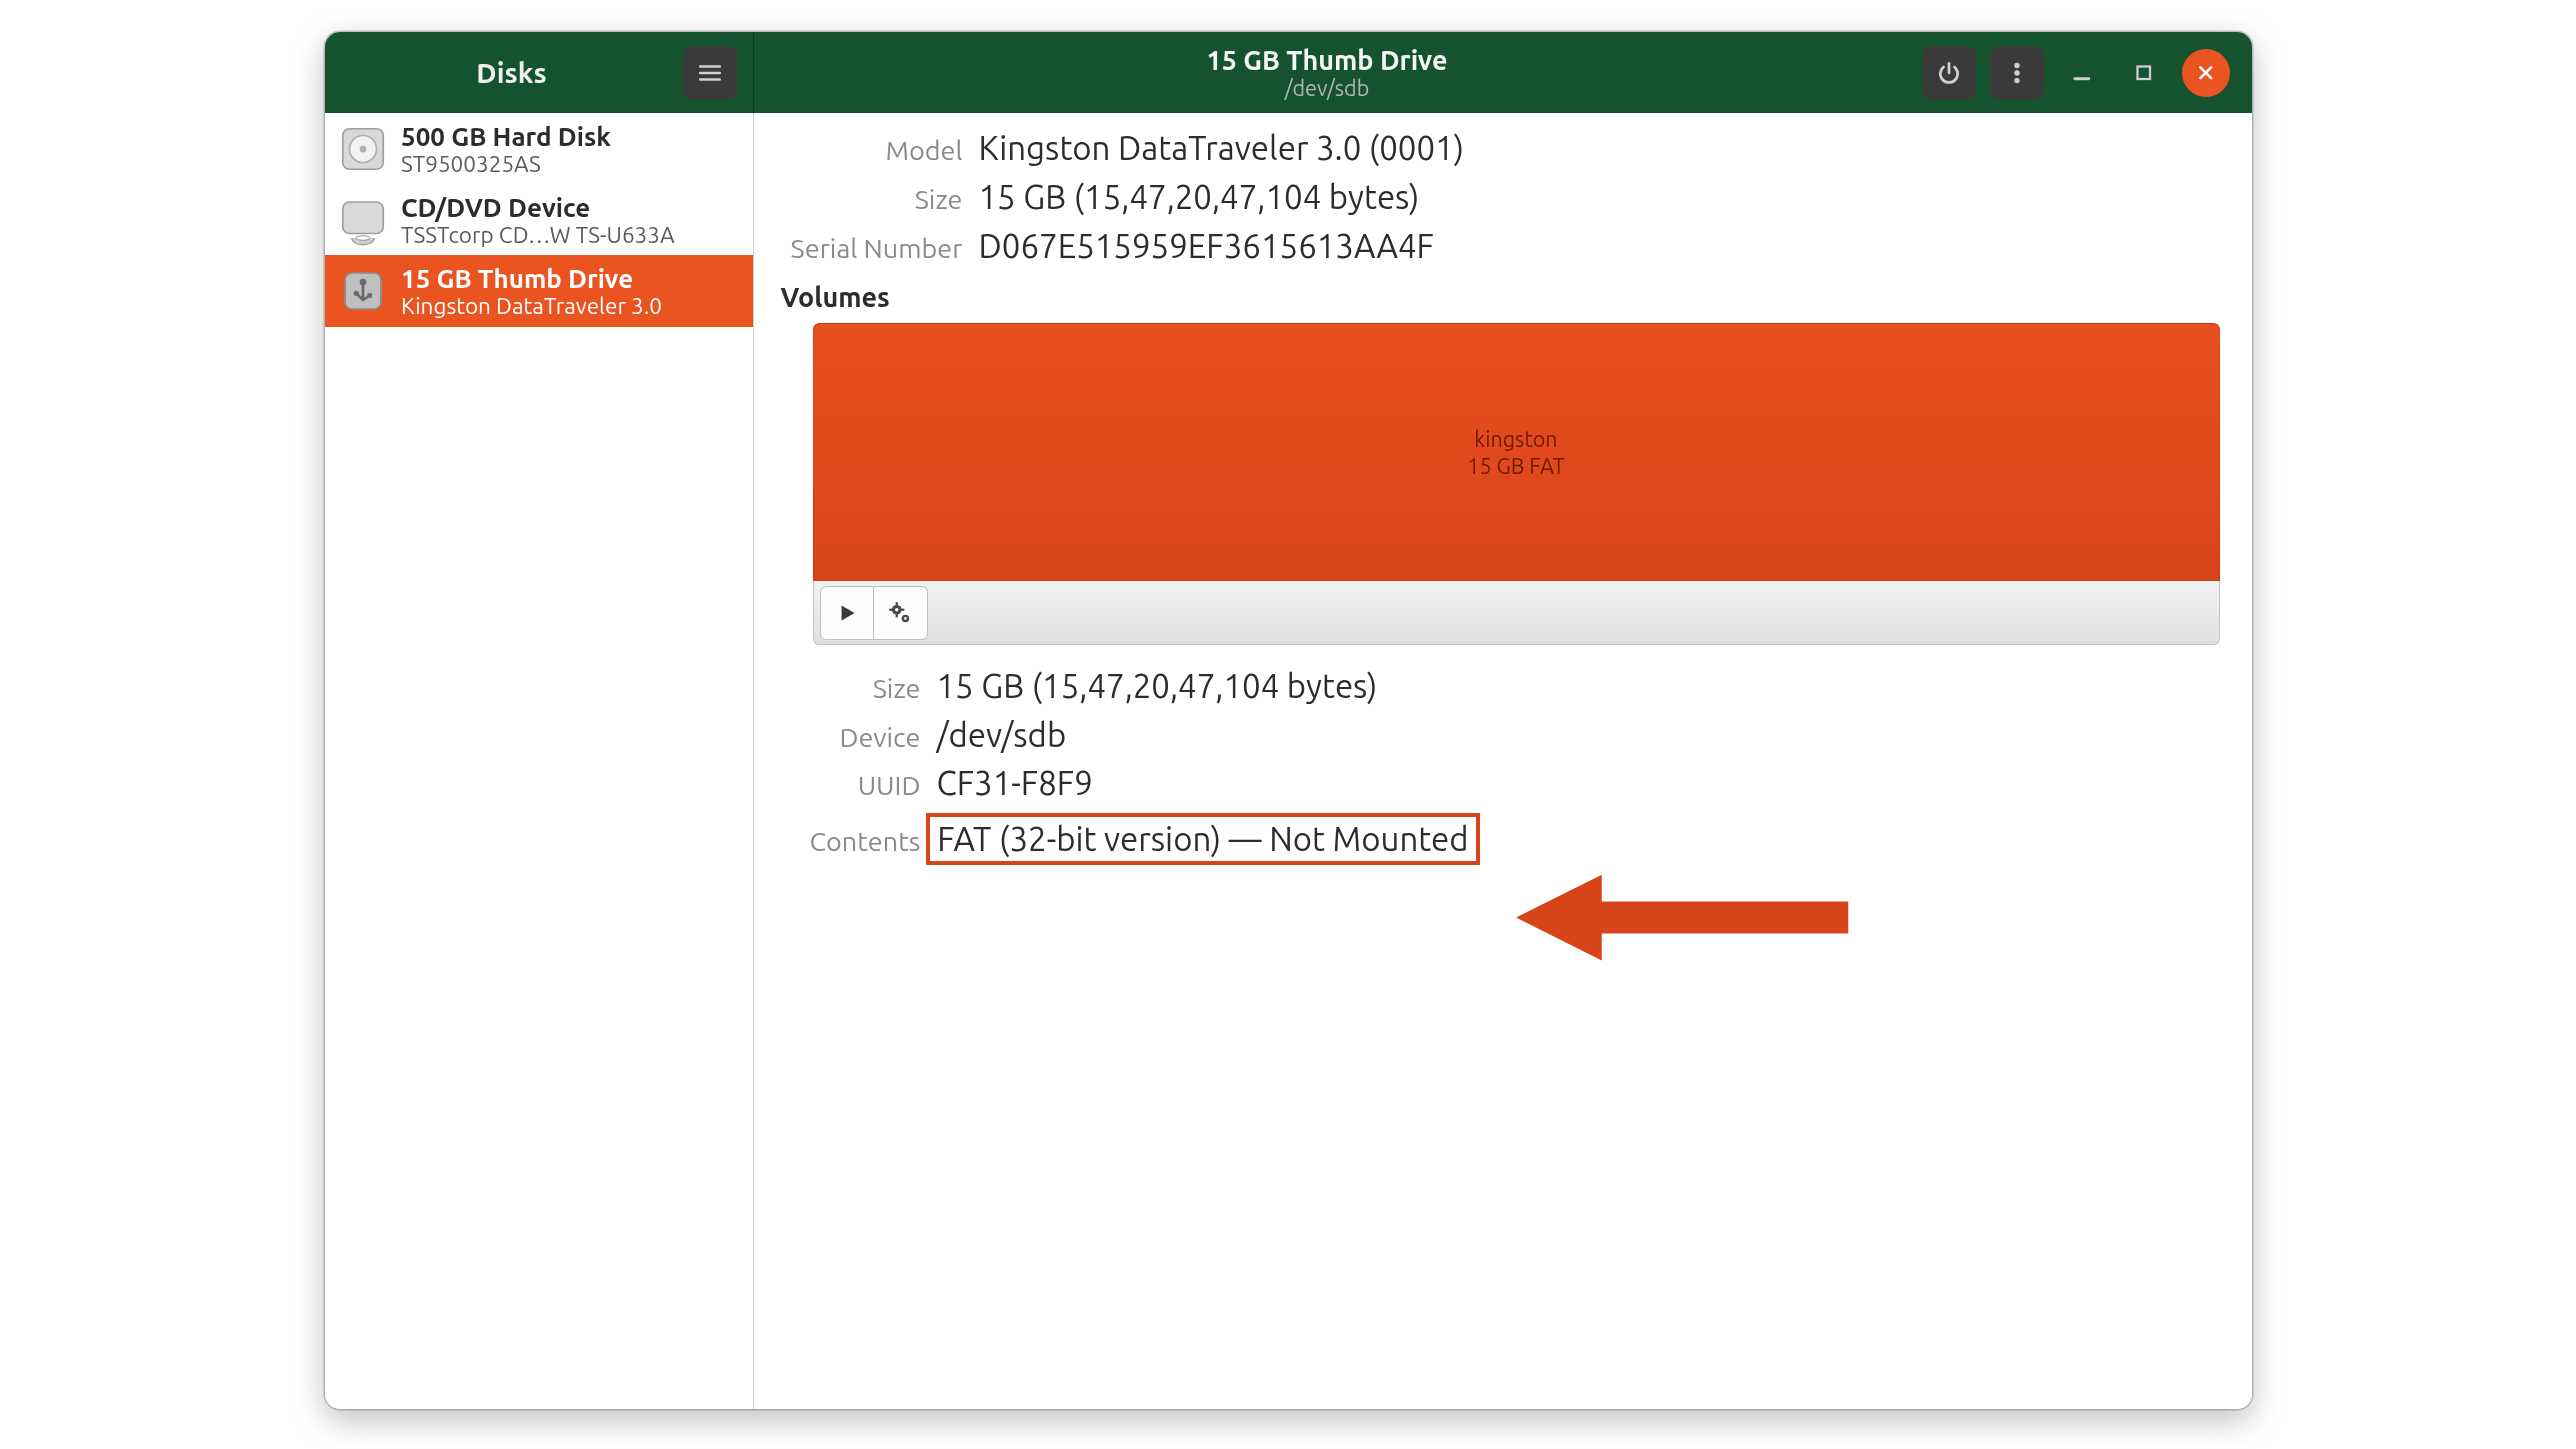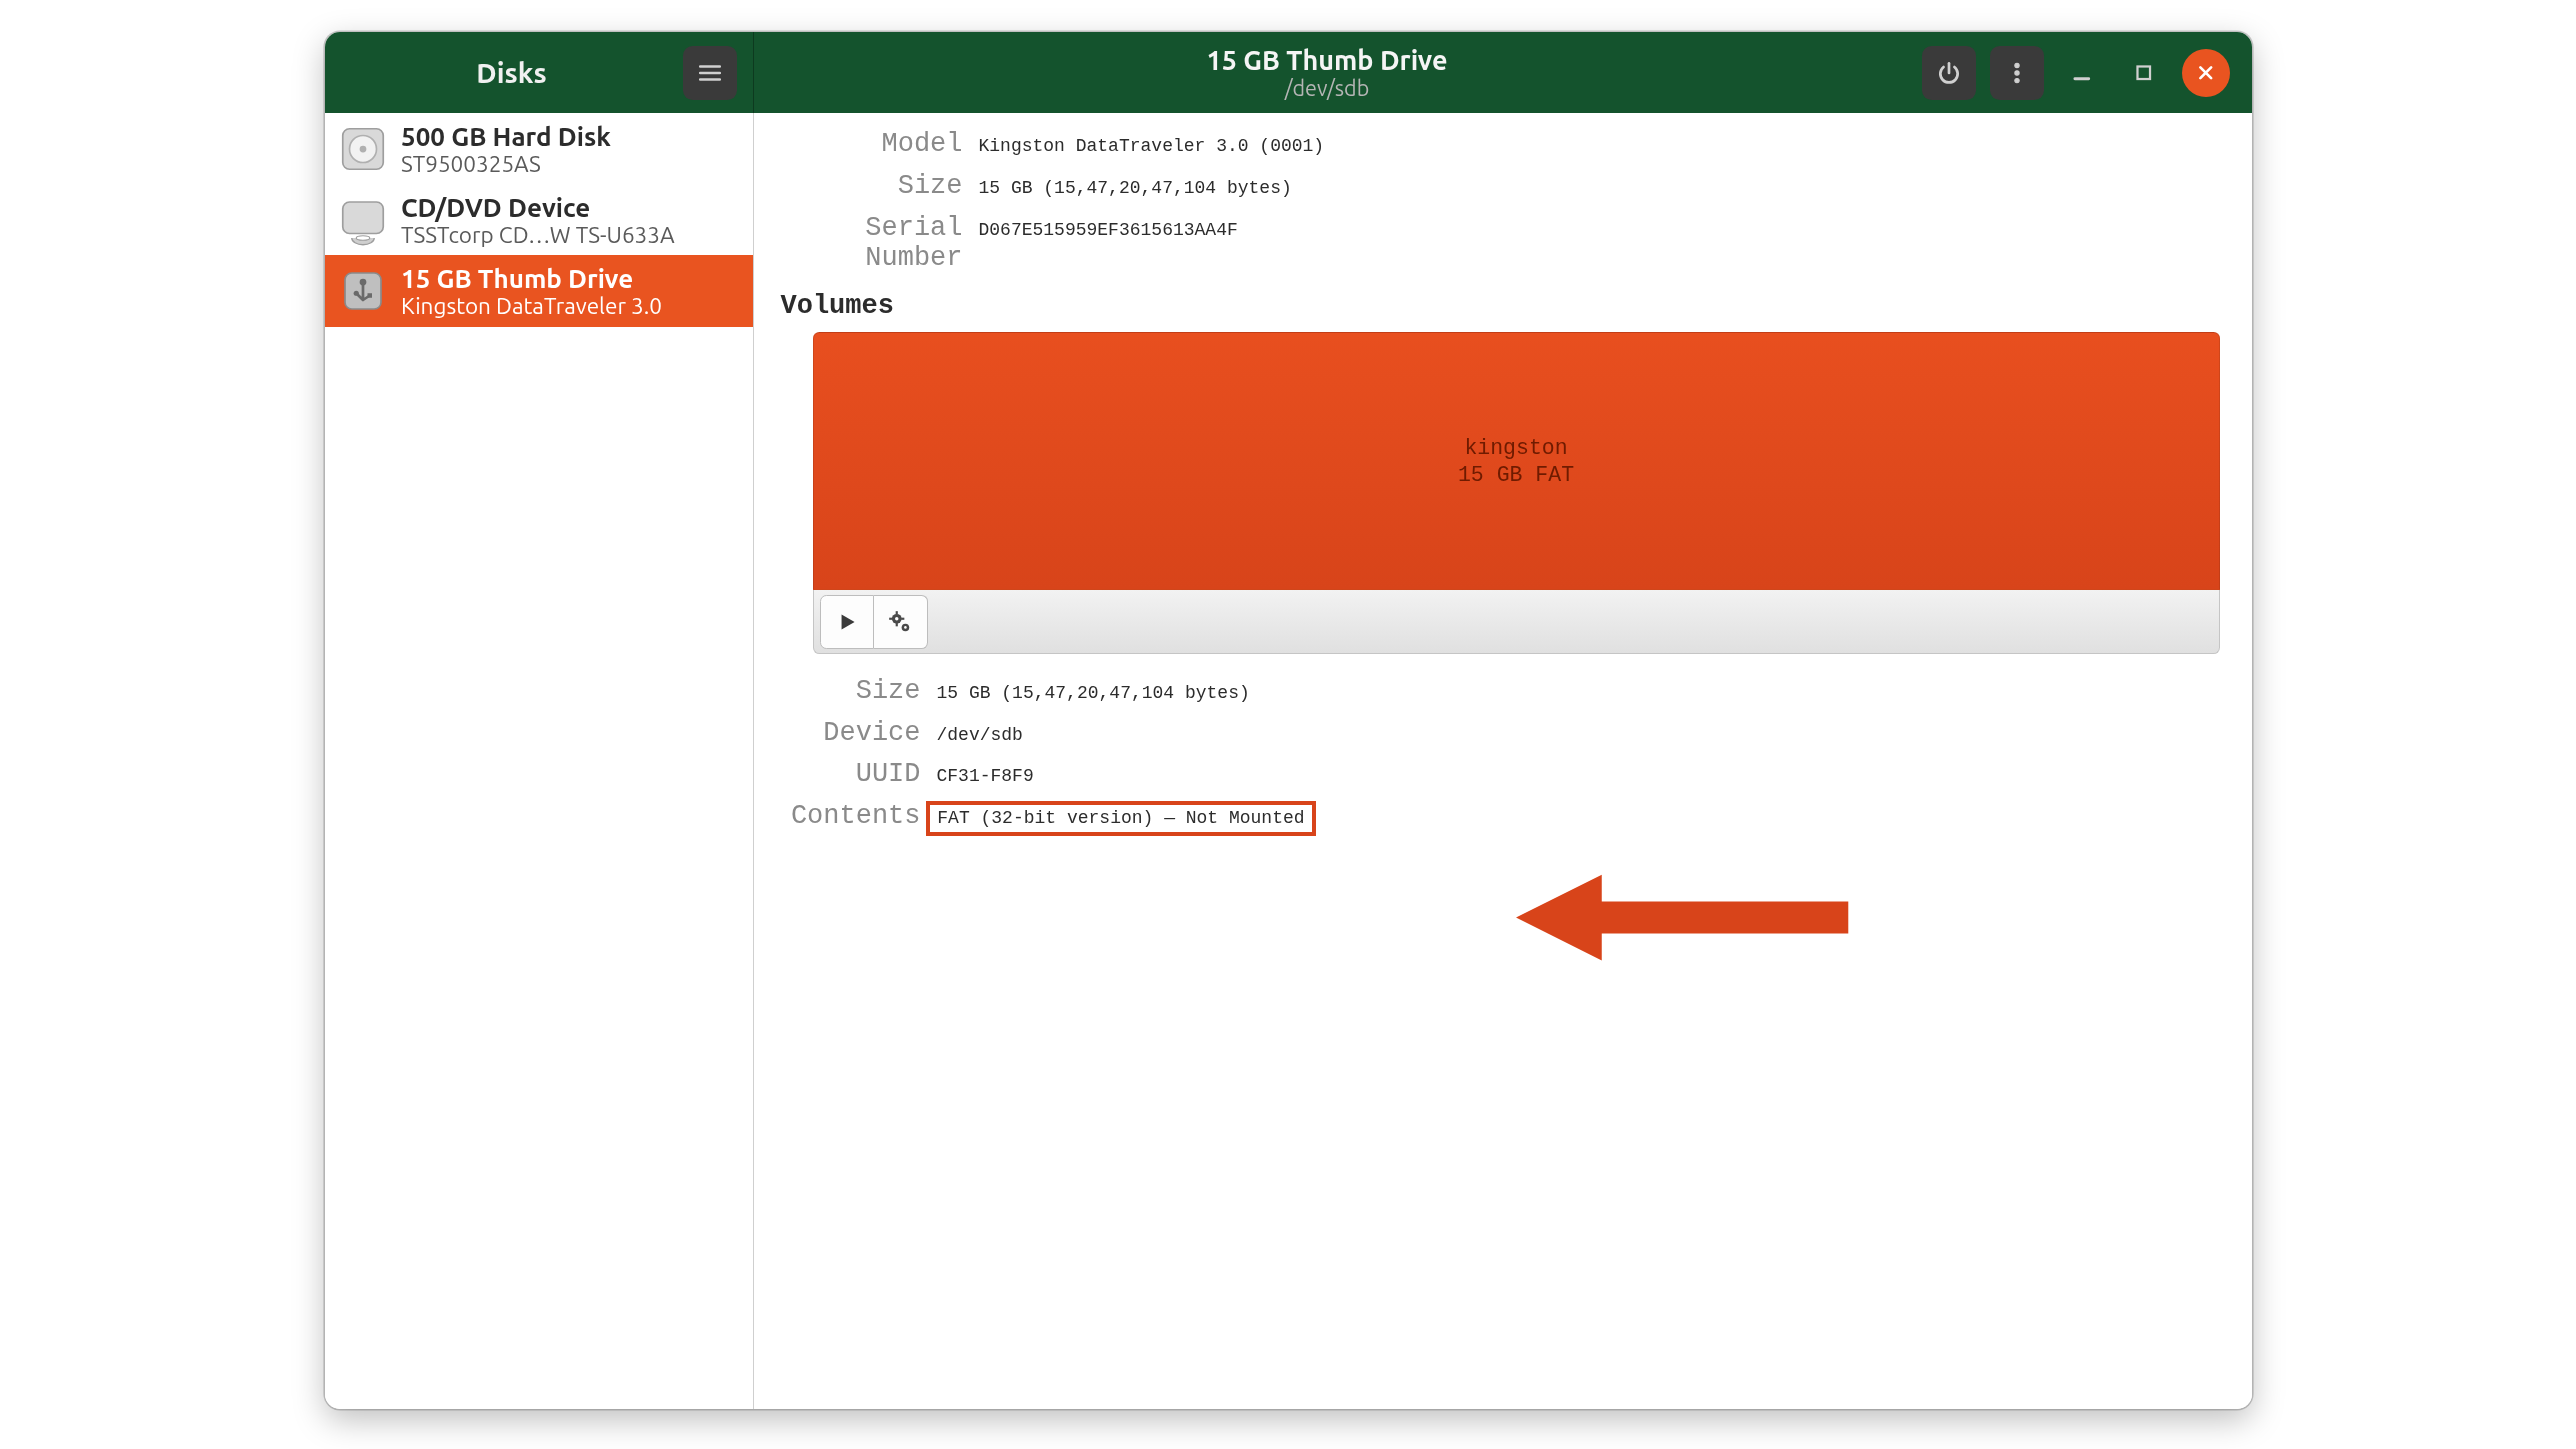--- a/index.html
+++ b/index.html
@@ -165,37 +165,36 @@
     overflow: hidden;
     text-overflow: ellipsis;
   }
 
   
   .content {
     flex: 1;
     padding: 16px 27px;
     overflow: auto;
     background: #ffffff;
-    font-family: Liberation Mono, monospace;
   }
   .info-row {
     display: flex;
     align-items: baseline;
     gap: 16px;
     margin-bottom: 11.8px;
   }
   .info-label {
     width: 182px;
     text-align: right;
     color: #8a8a8a;
     font-size: 27px;
   }
   .info-value {
     color: #2c2c2c;
-    font-size: 18px;
+    font-size: 33px;
   }
   .info-value.highlighted {
     border: 4.3px solid #d8441a;
     padding: 3.2px 7.5px;
     margin-left: -10.7px;
   }
   .section-title {
     font-size: 27px;
     font-weight: 700;
     color: #2c2c2c;

